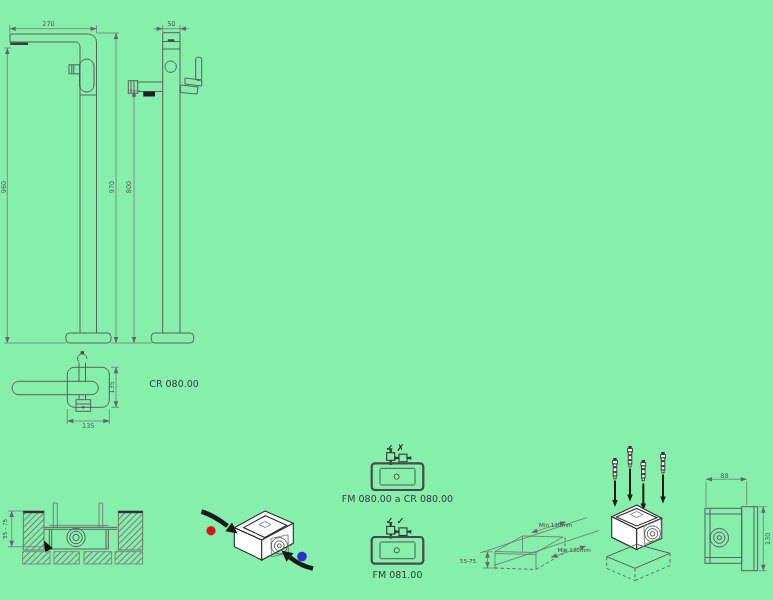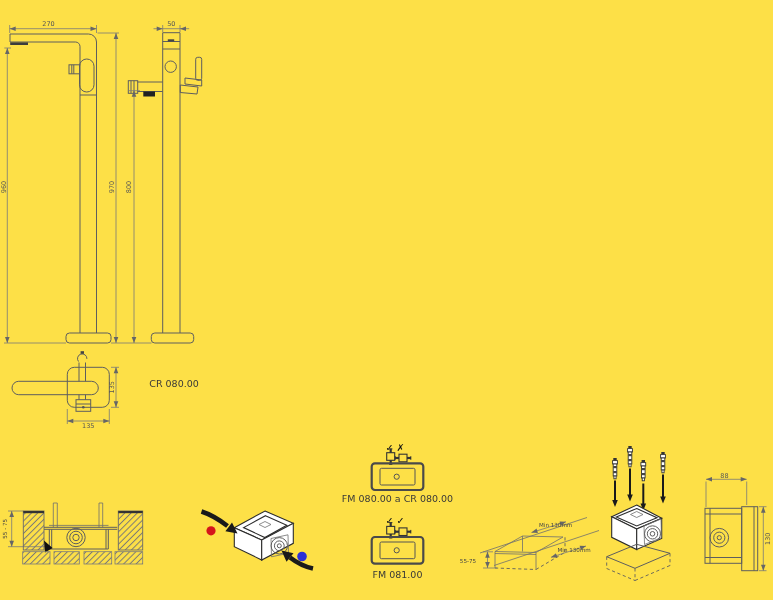--- a/index.html
+++ b/index.html
@@ -1,16 +1,16 @@
 <!DOCTYPE html>
 <html><head>
 <meta charset="utf-8">
 <style>
 html,body{margin:0;padding:0;background:#fff}
-.canvas{position:relative;width:773px;height:600px;background:#fde047;overflow:hidden}
+.canvas{position:relative;width:773px;height:600px;background:#86efac;overflow:hidden}
 svg{position:absolute;left:0;top:0}
 text{font-family:"DejaVu Sans",sans-serif}
 .dt{font-size:6.5px;fill:#555}
 .dts{font-size:5.6px;fill:#444}
 .lbl{font-size:9.5px;fill:#383838}
 .mark{font-size:9.5px;fill:#111}
 .ln{stroke:#5e5e5e;stroke-width:1;fill:none}
 .lnt{stroke:#6e6e6e;stroke-width:0.8;fill:none}
 .dim{stroke:#7a7a7a;stroke-width:0.8;fill:none}
 .dash{stroke:#5e5e5e;stroke-width:0.9;fill:none;stroke-dasharray:3.2,2.6}

